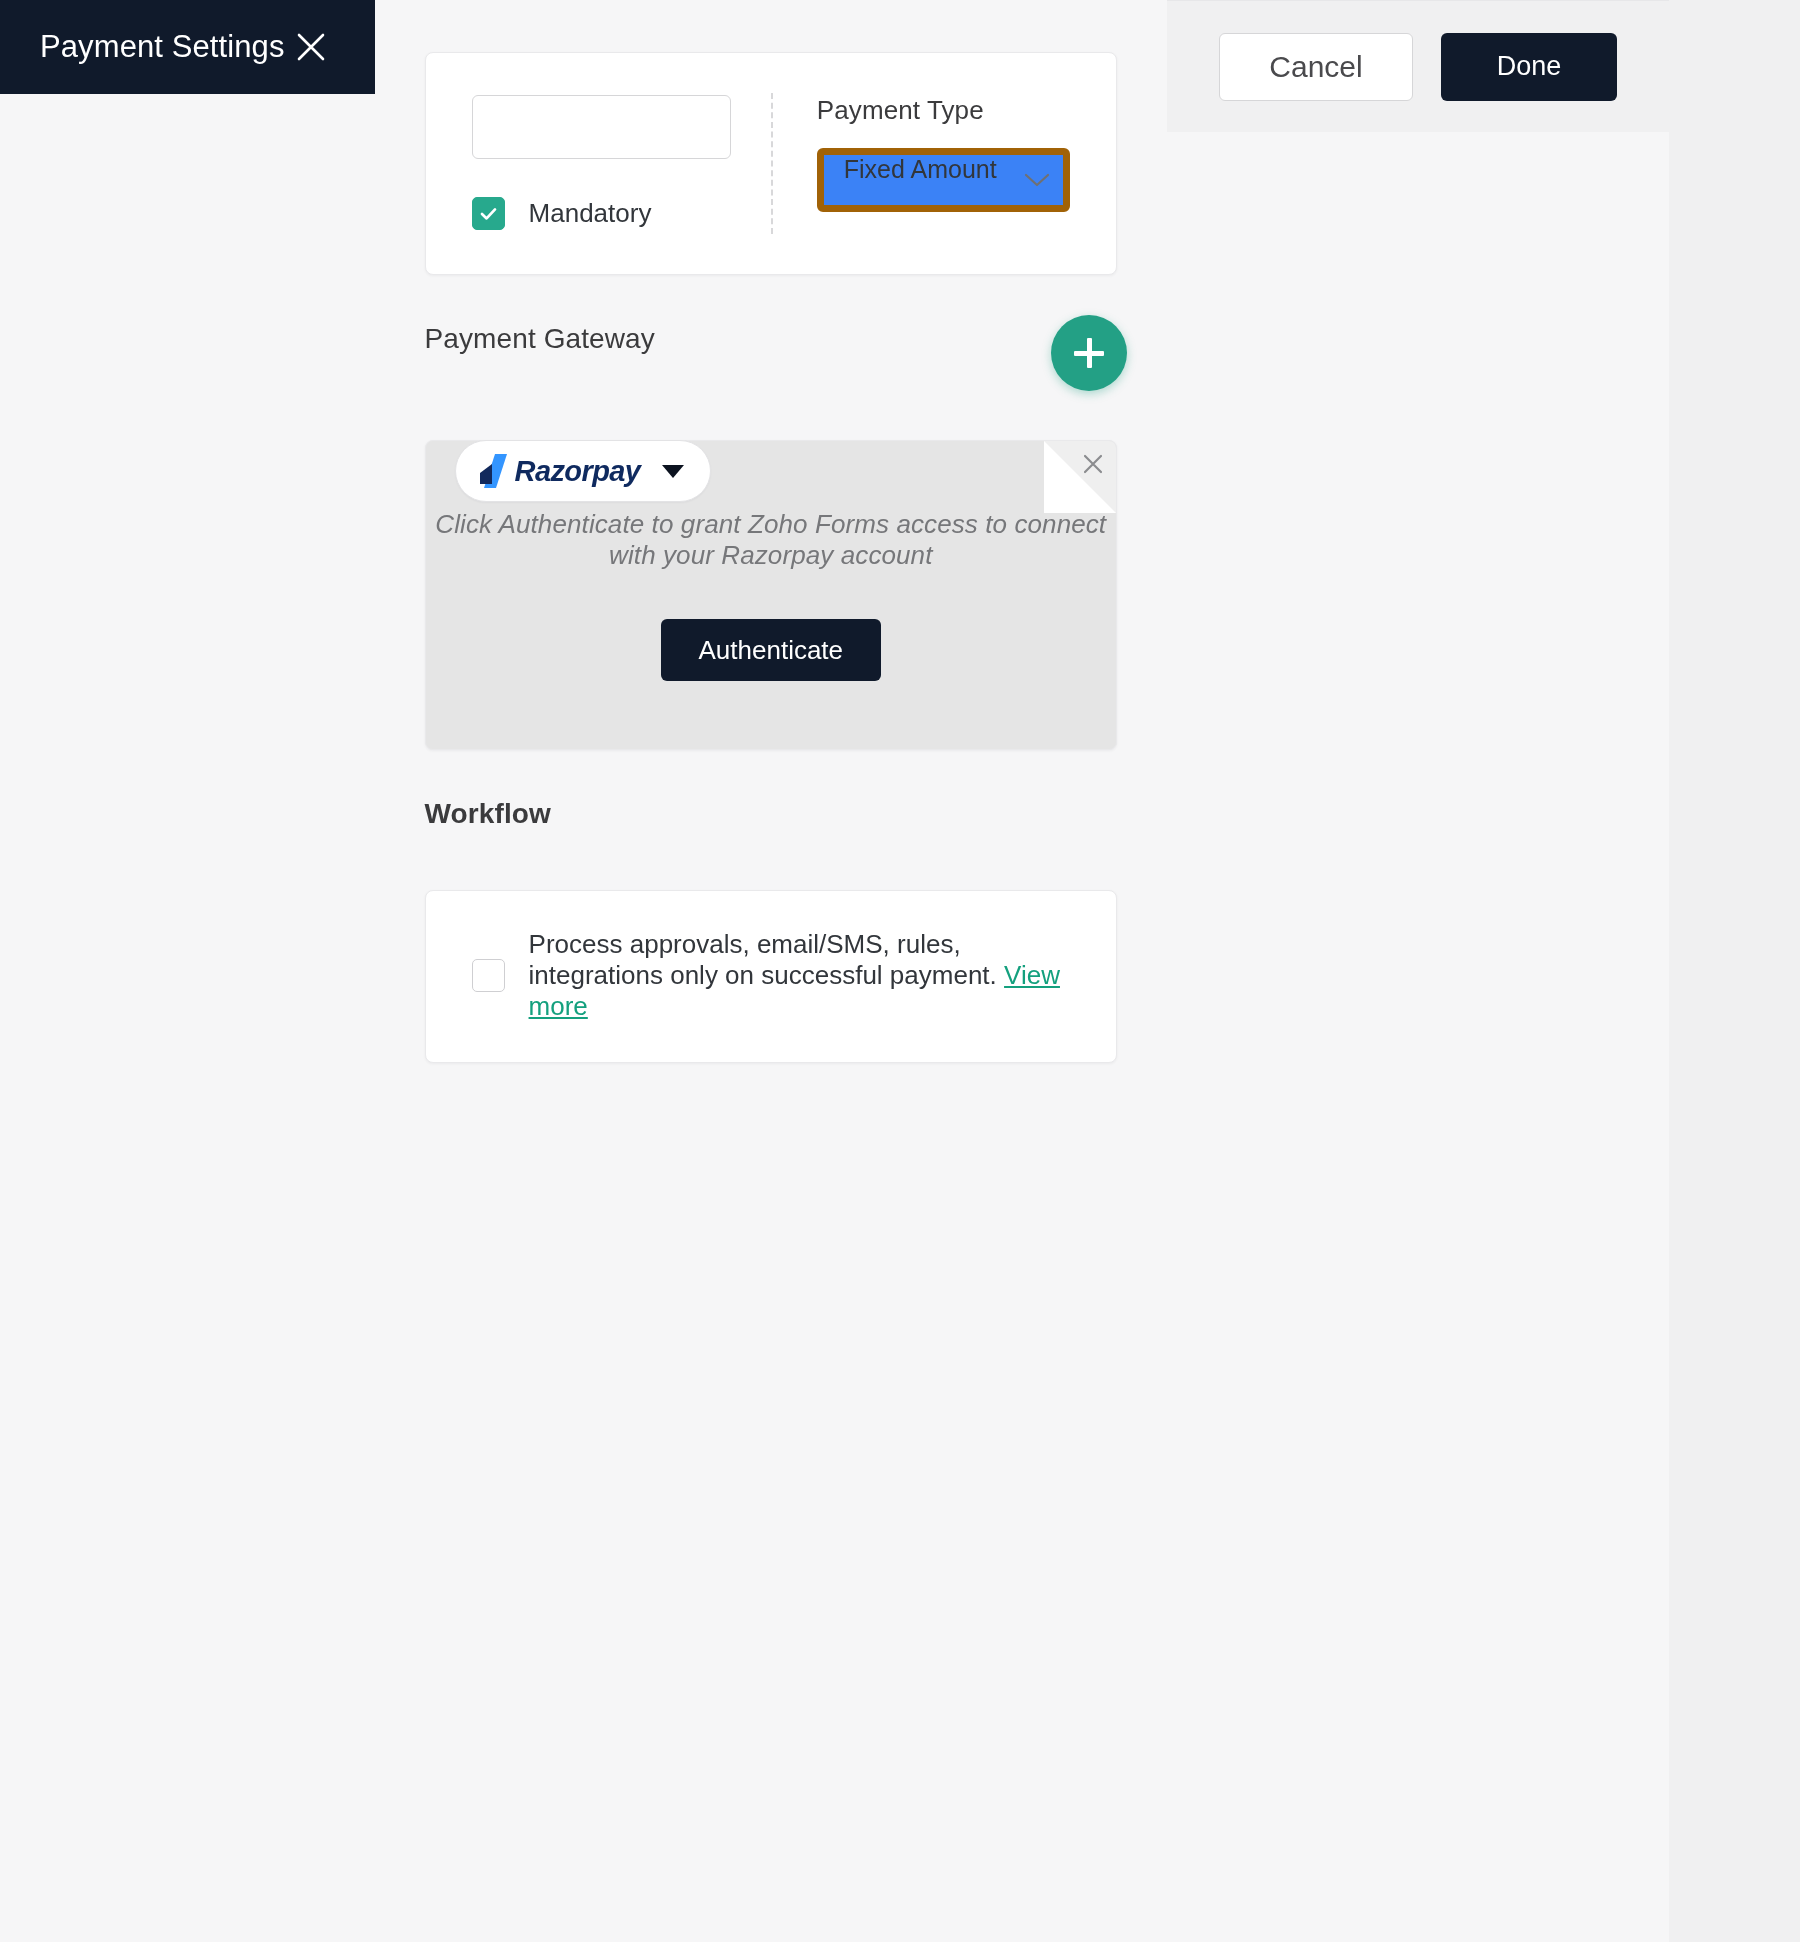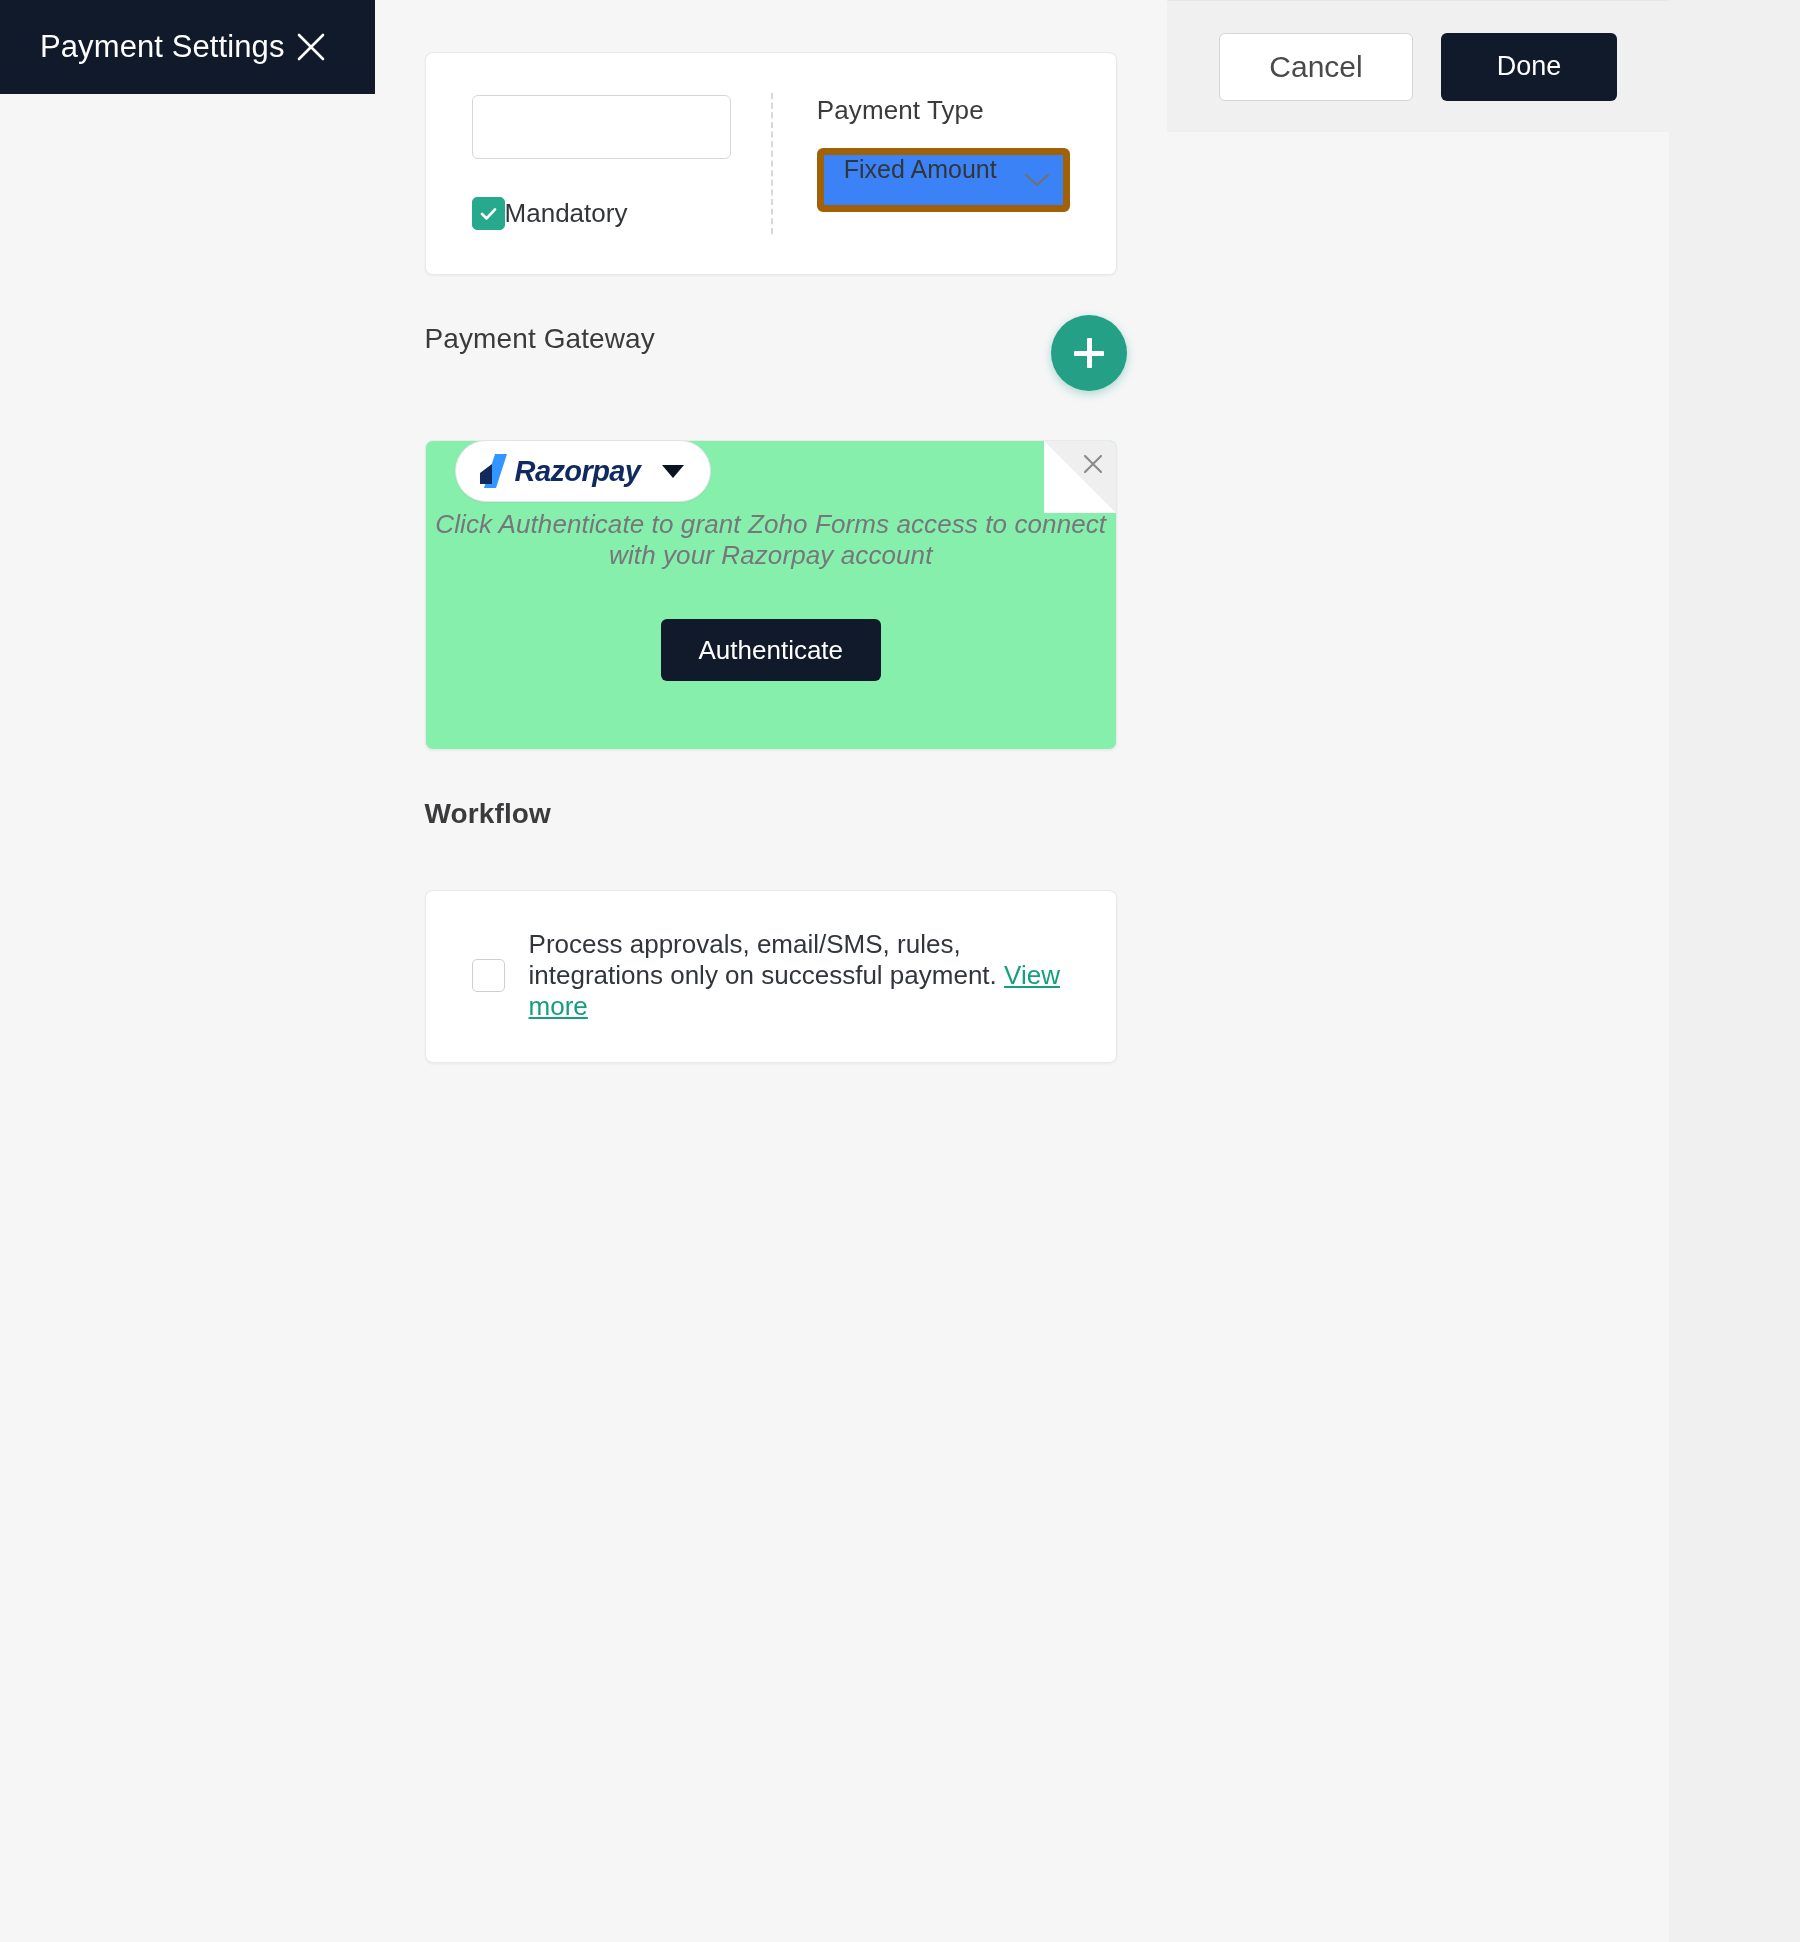--- a/index.html
+++ b/index.html
@@ -139,20 +139,21 @@
     height: 33px;
     border-radius: 5px;
     display: flex;
     align-items: center;
     justify-content: center;
     flex: 0 0 auto;
   }
   .cbox.checked { background: #27a98d; border: 1px solid #27a98d; }
   .cbox.unchecked { background: #ffffff; border: 1px solid #cfcfd2; }
   .check-label {
+    margin-left: 24px;
     font-size: 26px;
     color: #32363b;
   }
 
   
   .section-head {
     display: flex;
     justify-content: space-between;
     margin: 48px 0 0 0;
     height: 86px;
@@ -215,21 +216,21 @@
     width: 0; height: 0;
     border-left: 11px solid transparent;
     border-right: 11px solid transparent;
     border-top: 13px solid #0c1320;
   }
 
   .gateway-card {
     position: relative;
     margin-top: 31px;
     height: 310px;
-    background: #86efac;
+    background: #e5e5e5;
     border: 1px solid #e9e9eb;
     border-radius: 8px;
     box-shadow: 0 1px 3px rgba(16,26,43,0.05);
     display: flex;
     flex-direction: column;
     align-items: center;
     justify-content: center;
     overflow: hidden;
   }
   .fold {

